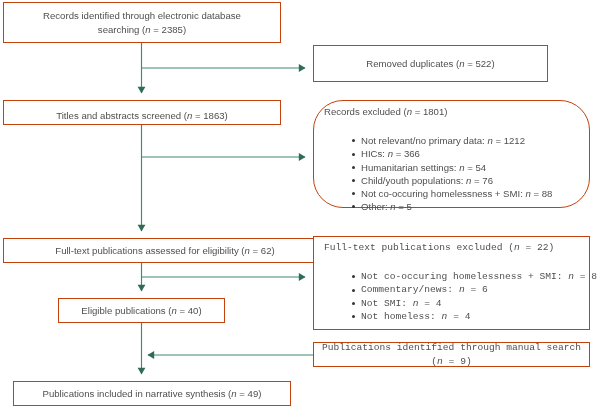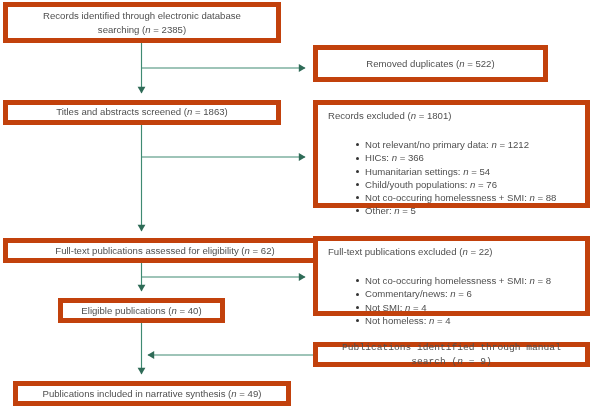--- a/index.html
+++ b/index.html
@@ -23,21 +23,21 @@
     position: absolute;
     left: 0;
     top: 0;
     width: 600px;
     height: 409px;
     pointer-events: none;
   }
   .node {
     position: absolute;
     box-sizing: border-box;
-    border: 5px solid #c2410c;
+    border: 1px solid #c2410c;
     background: #ffffff;
     color: #4f4f4f;
     font-size: 9.6px;
     line-height: 13.2px;
     display: flex;
     align-items: center;
     justify-content: center;
     text-align: center;
     padding: 2px 6px;
   }
@@ -121,37 +121,37 @@
   </div>
 
   <div class="node" style="left:313px; top:45px; width:235px; height:37px;">
     <span>Removed duplicates (<i>n</i> = 522)</span>
   </div>
 
   <div class="node" style="left:3px; top:100px; width:278px; height:25px;align-items:flex-end;">
     <span>Titles and abstracts screened (<i>n</i> = 1863)</span>
   </div>
 
-  <div class="node left-align" style="left:313px; top:100px; width:277px; height:108px;">
+  <div class="node left-align" style="left:313px; top:100px; width:277px; height:108px;border-radius:30px;">
     <span class="hdr">Records excluded (<i>n</i> = 1801)</span>
     <ul>
       <li>Not relevant/no primary data: <i>n</i> = 1212</li>
       <li>HICs: <i>n</i> = 366</li>
       <li>Humanitarian settings: <i>n</i> = 54</li>
       <li>Child/youth populations: <i>n</i> = 76</li>
       <li>Not co-occuring homelessness + SMI:  <i>n</i> = 88</li>
       <li>Other: <i>n</i> = 5</li>
     </ul>
   </div>
 
   <div class="node" style="left:3px; top:238px; width:324px; height:25px;justify-content:center;">
     <span>Full-text publications assessed for eligibility (<i>n</i> = 62)</span>
   </div>
 
-  <div class="node left-align" style="left:313px; top:236px; width:277px; height:80px;">
+  <div class="node left-align" style="left:313px; top:236px; width:277px; height:94px;font-family:Liberation Mono, monospace;">
     <span class="hdr">Full-text publications excluded (<i>n</i> = 22)</span>
     <ul>
       <li>Not co-occuring homelessness + SMI: <i>n</i> = 8</li>
       <li>Commentary/news: <i>n</i> = 6</li>
       <li>Not SMI: <i>n</i> = 4</li>
       <li>Not homeless: <i>n</i> = 4</li>
     </ul>
   </div>
 
   <div class="node" style="left:58px; top:298px; width:167px; height:25px;">

